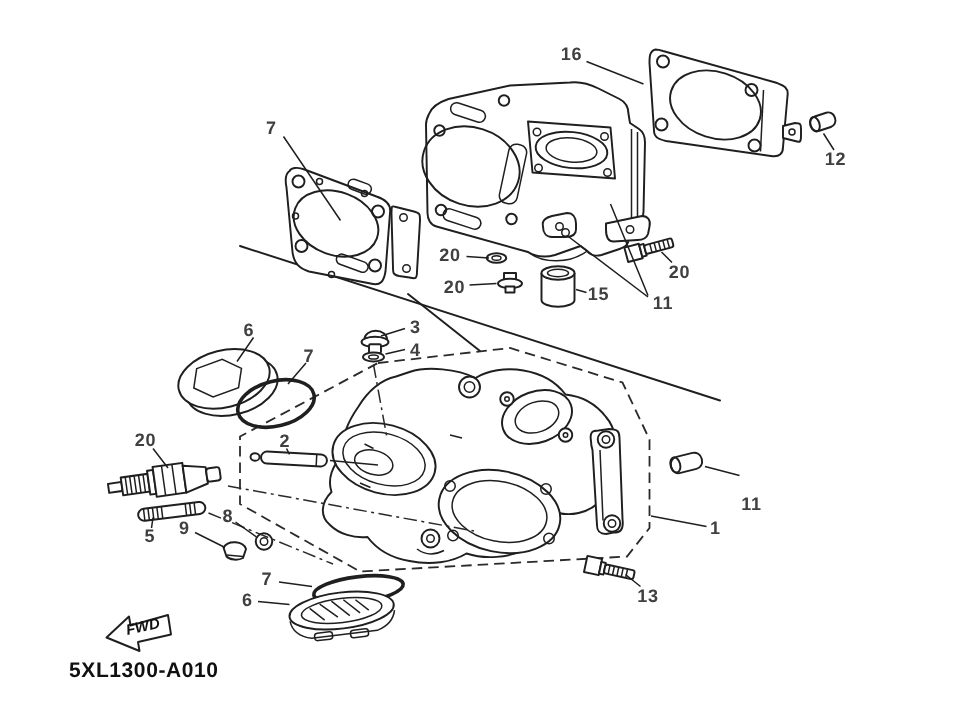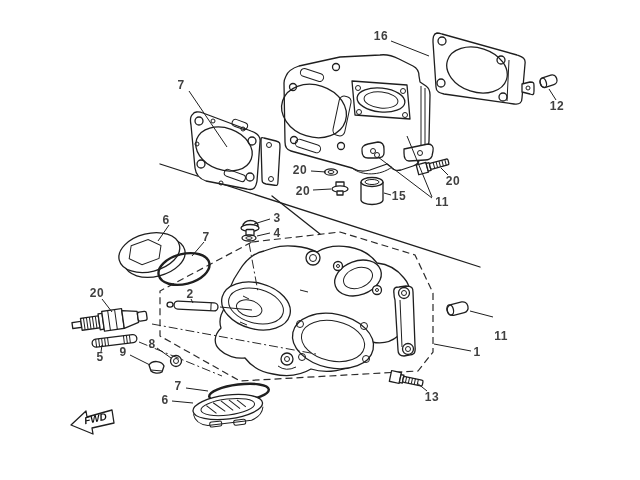--- a/index.html
+++ b/index.html
@@ -276,14 +276,15 @@
 <div class="callout" style="left:432px;top:397px">13</div>
 <div class="callout" style="left:442px;top:202px">11</div>
 <div class="callout" style="left:399px;top:196px">15</div>
 <div class="callout" style="left:381px;top:36px">16</div>
 <div class="callout" style="left:97px;top:293px">20</div>
 <div class="callout" style="left:453px;top:181px">20</div>
 <div class="callout" style="left:303px;top:191px">20</div>
 <div class="callout" style="left:300px;top:170px">20</div>
 
 <div class="fwd-label">FWD</div>
+<div class="part-code">5XL1300-A010</div>
 
 </div>
 
 </body></html>

